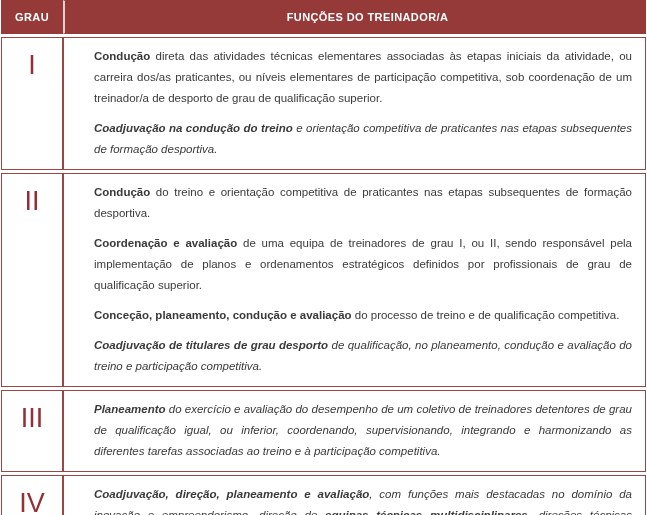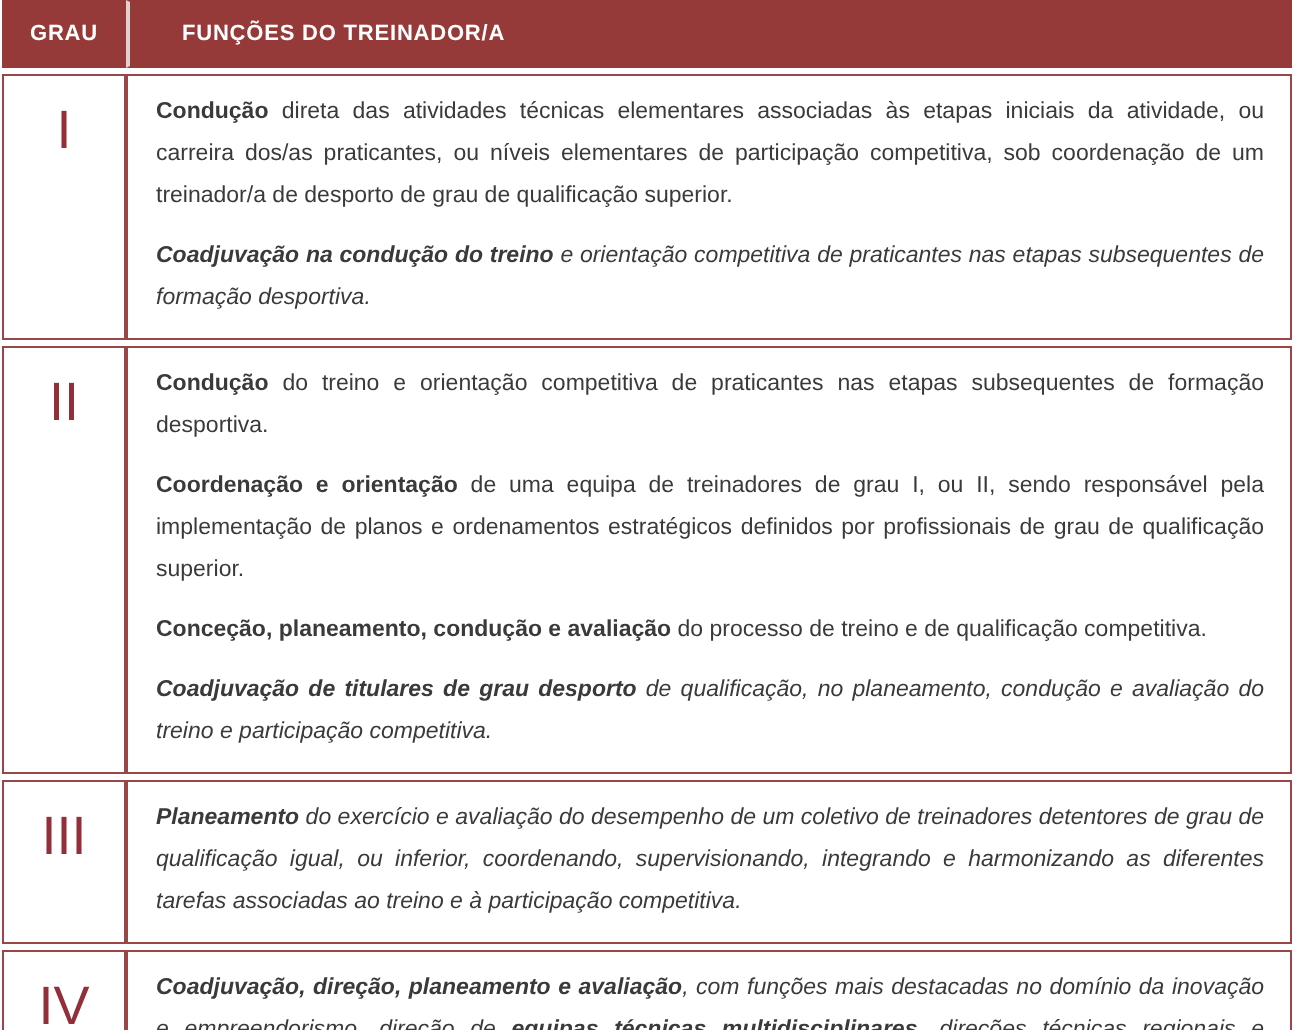--- a/index.html
+++ b/index.html
@@ -29,21 +29,21 @@
     color: var(--header-text);
     border: 1px solid var(--header-bg);
     font-size: 11px;
     font-weight: bold;
     letter-spacing: 0.4px;
     height: 34px;
     vertical-align: middle;
   }
   th.th-grau { width: 62px; }
   th.th-func {
-    text-align: left;
+    text-align: center;
     padding-left: 26px;
     border-left: 2px solid var(--header-divider);
   }
   td {
     border: 1px solid var(--border);
     background: #ffffff;
     vertical-align: top;
   }
   td.grau-cell {
     width: 62px;
@@ -54,21 +54,21 @@
     line-height: 28px;
     font-weight: 400;
   }
   td.func-cell {
     padding: 3px 13px 5px 14px;
     text-align: justify;
     font-size: 11.5px;
     line-height: 21px;
     color: var(--body-text);
   }
-  td.func-cell p { margin: 5px 0 9px 0; }
+  td.func-cell p { margin: 5px 0 9px 16px; }
   td.func-cell p:last-child { margin-bottom: 4px; font-style: italic; }
   td.func-cell b { font-weight: 700; }
   tbody tr:nth-child(1) td { height: 102px; }
   tbody tr:nth-child(2) td { height: 173px; }
   tbody tr:nth-child(3) td { height: 56px; }
   tbody tr:nth-child(4) td { height: 77px; }
 </style>
 </head>
 <body>
 
@@ -84,21 +84,21 @@
         <td class="grau-cell">I</td>
         <td class="func-cell">
           <p><b>Condução</b><span> direta das atividades técnicas elementares associadas às etapas iniciais da atividade, ou carreira dos/as praticantes, ou níveis elementares de participação competitiva, sob coordenação de um treinador/a de desporto de grau de qualificação superior.</span></p>
           <p><b>Coadjuvação na condução do treino</b><span> e orientação competitiva de praticantes nas etapas subsequentes de formação desportiva.</span></p>
         </td>
       </tr>
       <tr>
         <td class="grau-cell">II</td>
         <td class="func-cell">
           <p><b>Condução</b><span> do treino e orientação competitiva de praticantes nas etapas subsequentes de formação desportiva.</span></p>
-          <p><b>Coordenação e orientação</b><span> de uma equipa de treinadores de grau I, ou II, sendo responsável pela implementação de planos e ordenamentos estratégicos definidos por profissionais de grau de qualificação superior.</span></p>
+          <p><b>Coordenação e avaliação</b><span> de uma equipa de treinadores de grau I, ou II, sendo responsável pela implementação de planos e ordenamentos estratégicos definidos por profissionais de grau de qualificação superior.</span></p>
           <p><b>Conceção, planeamento, condução e avaliação</b><span> do processo de treino e de qualificação competitiva.</span></p>
           <p><b>Coadjuvação de titulares de grau desporto</b><span> de qualificação, no planeamento, condução e avaliação do treino e participação competitiva.</span></p>
         </td>
       </tr>
       <tr>
         <td class="grau-cell">III</td>
         <td class="func-cell">
           <p><b>Planeamento</b><span> do exercício e avaliação do desempenho de um coletivo de treinadores detentores de grau de qualificação igual, ou inferior, coordenando, supervisionando, integrando e harmonizando as diferentes tarefas associadas ao treino e à participação competitiva.</span></p>
         </td>
       </tr>

